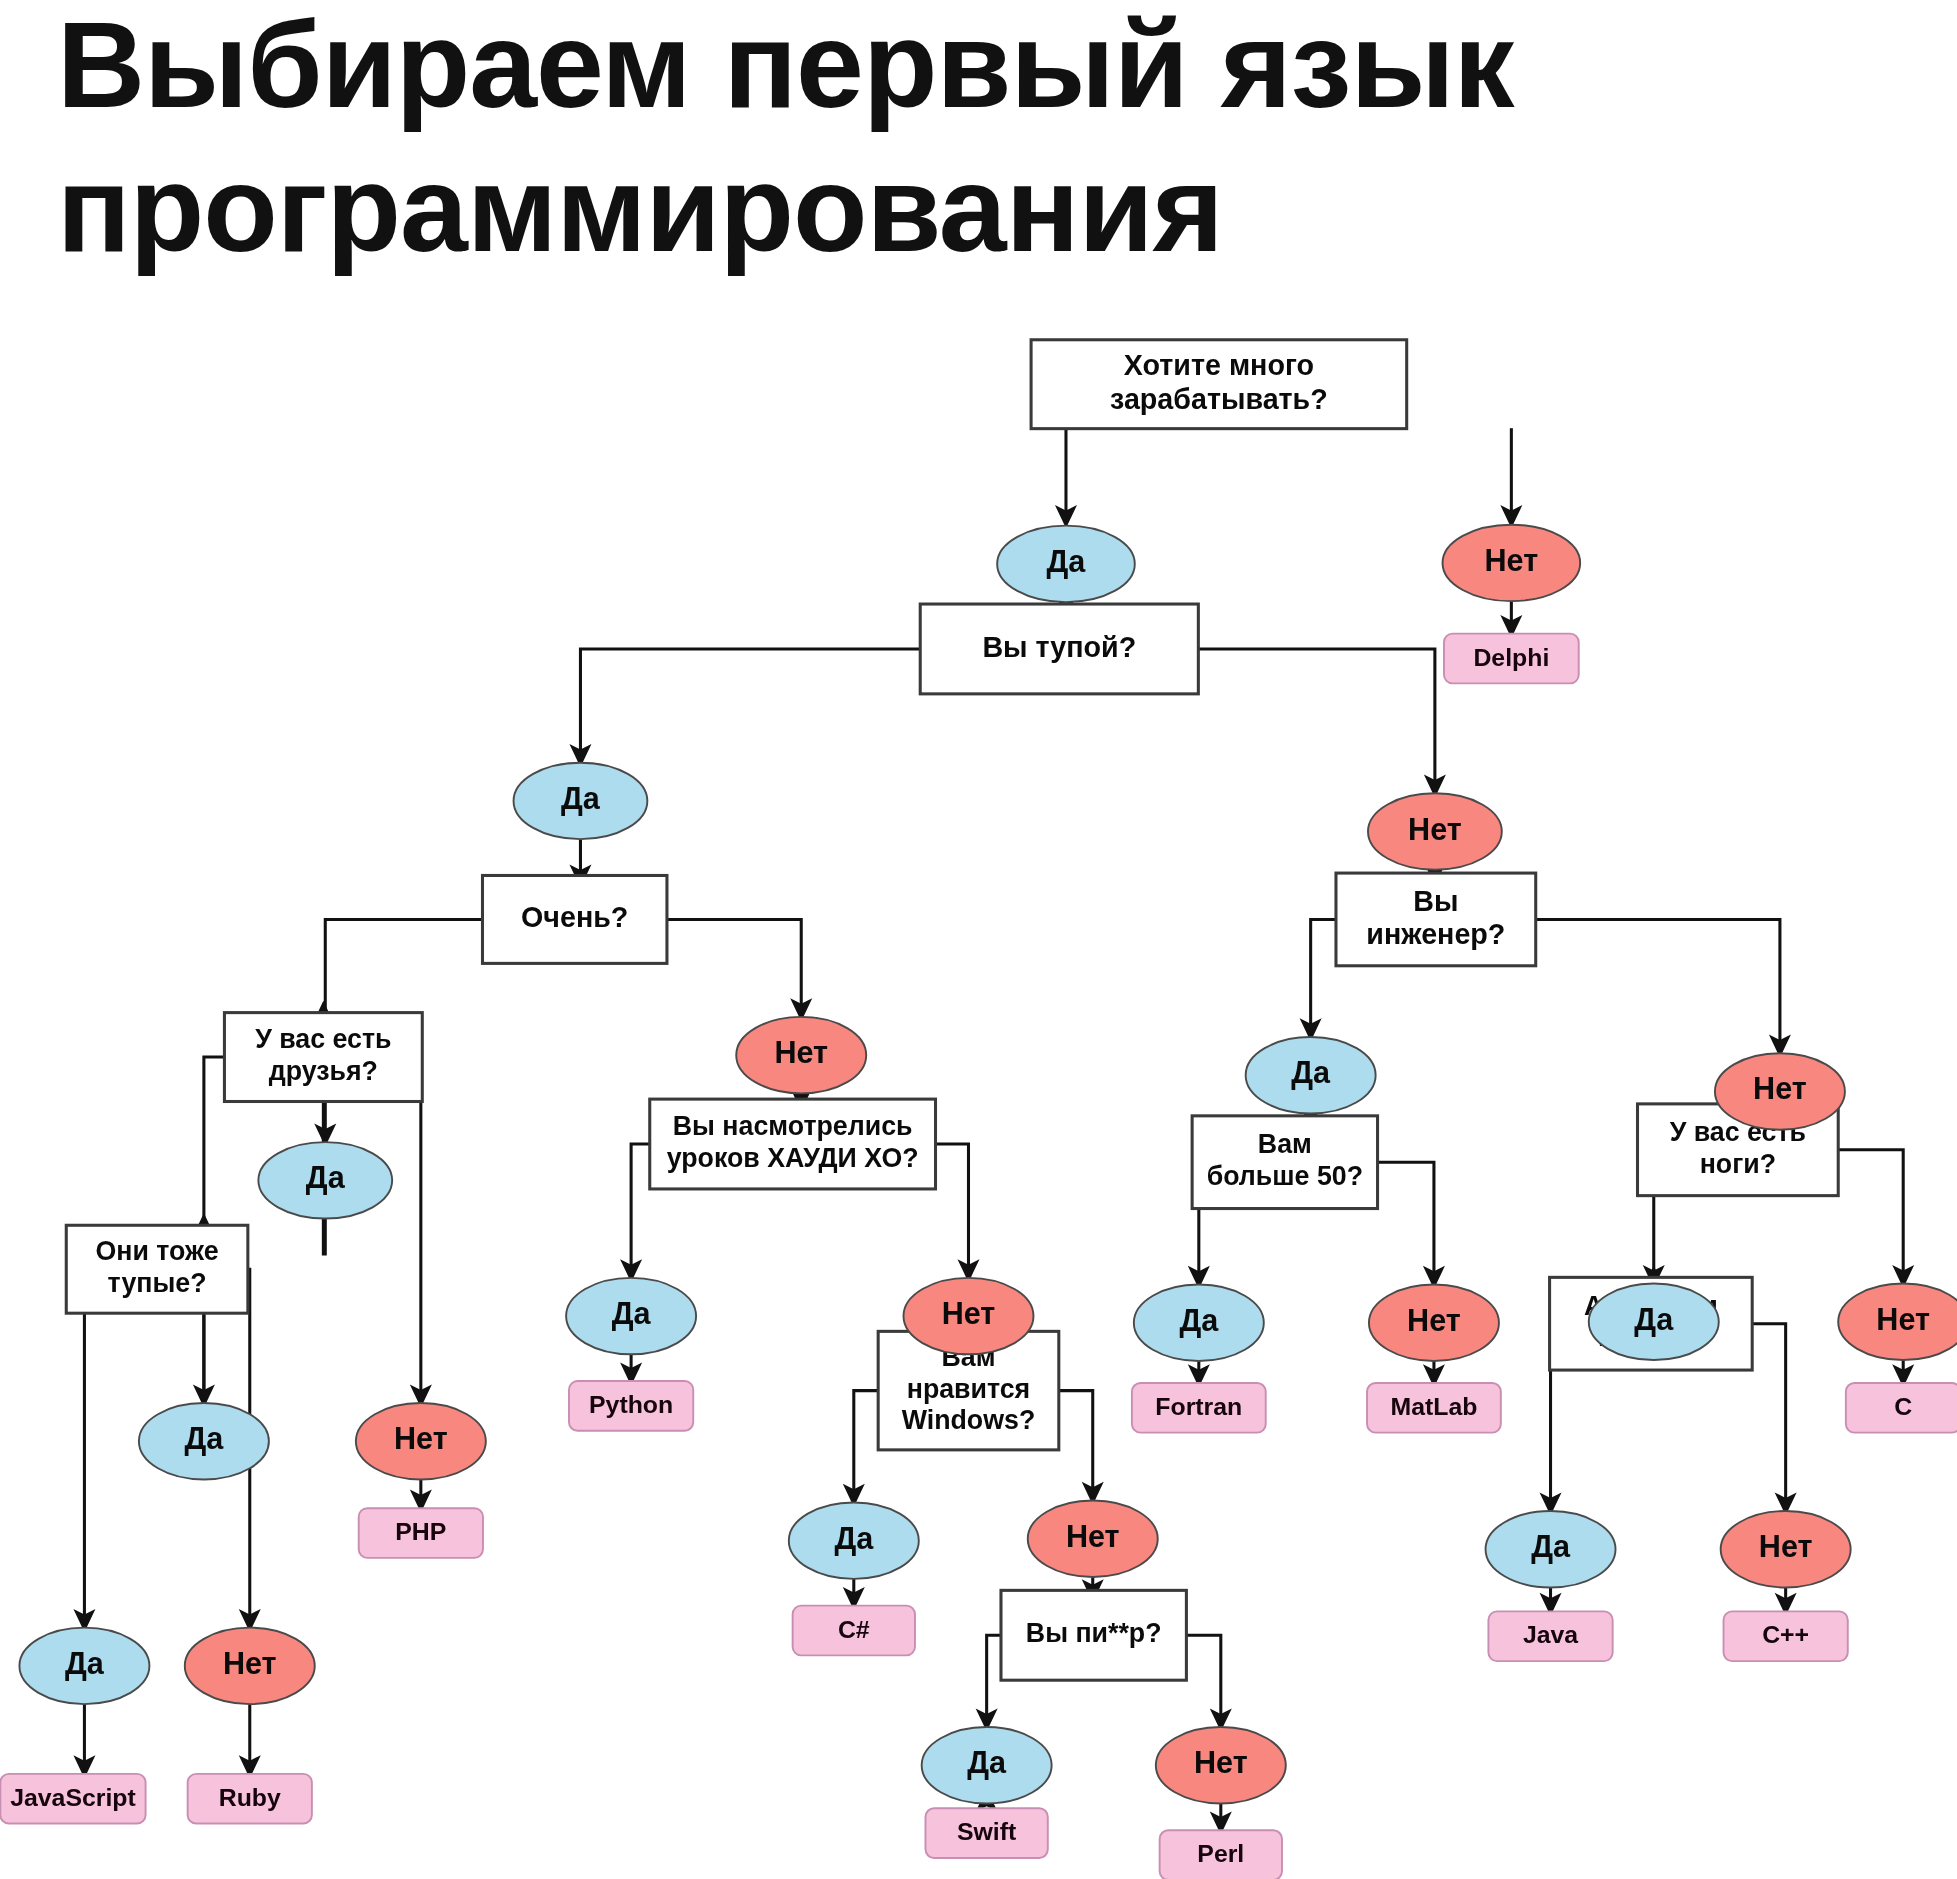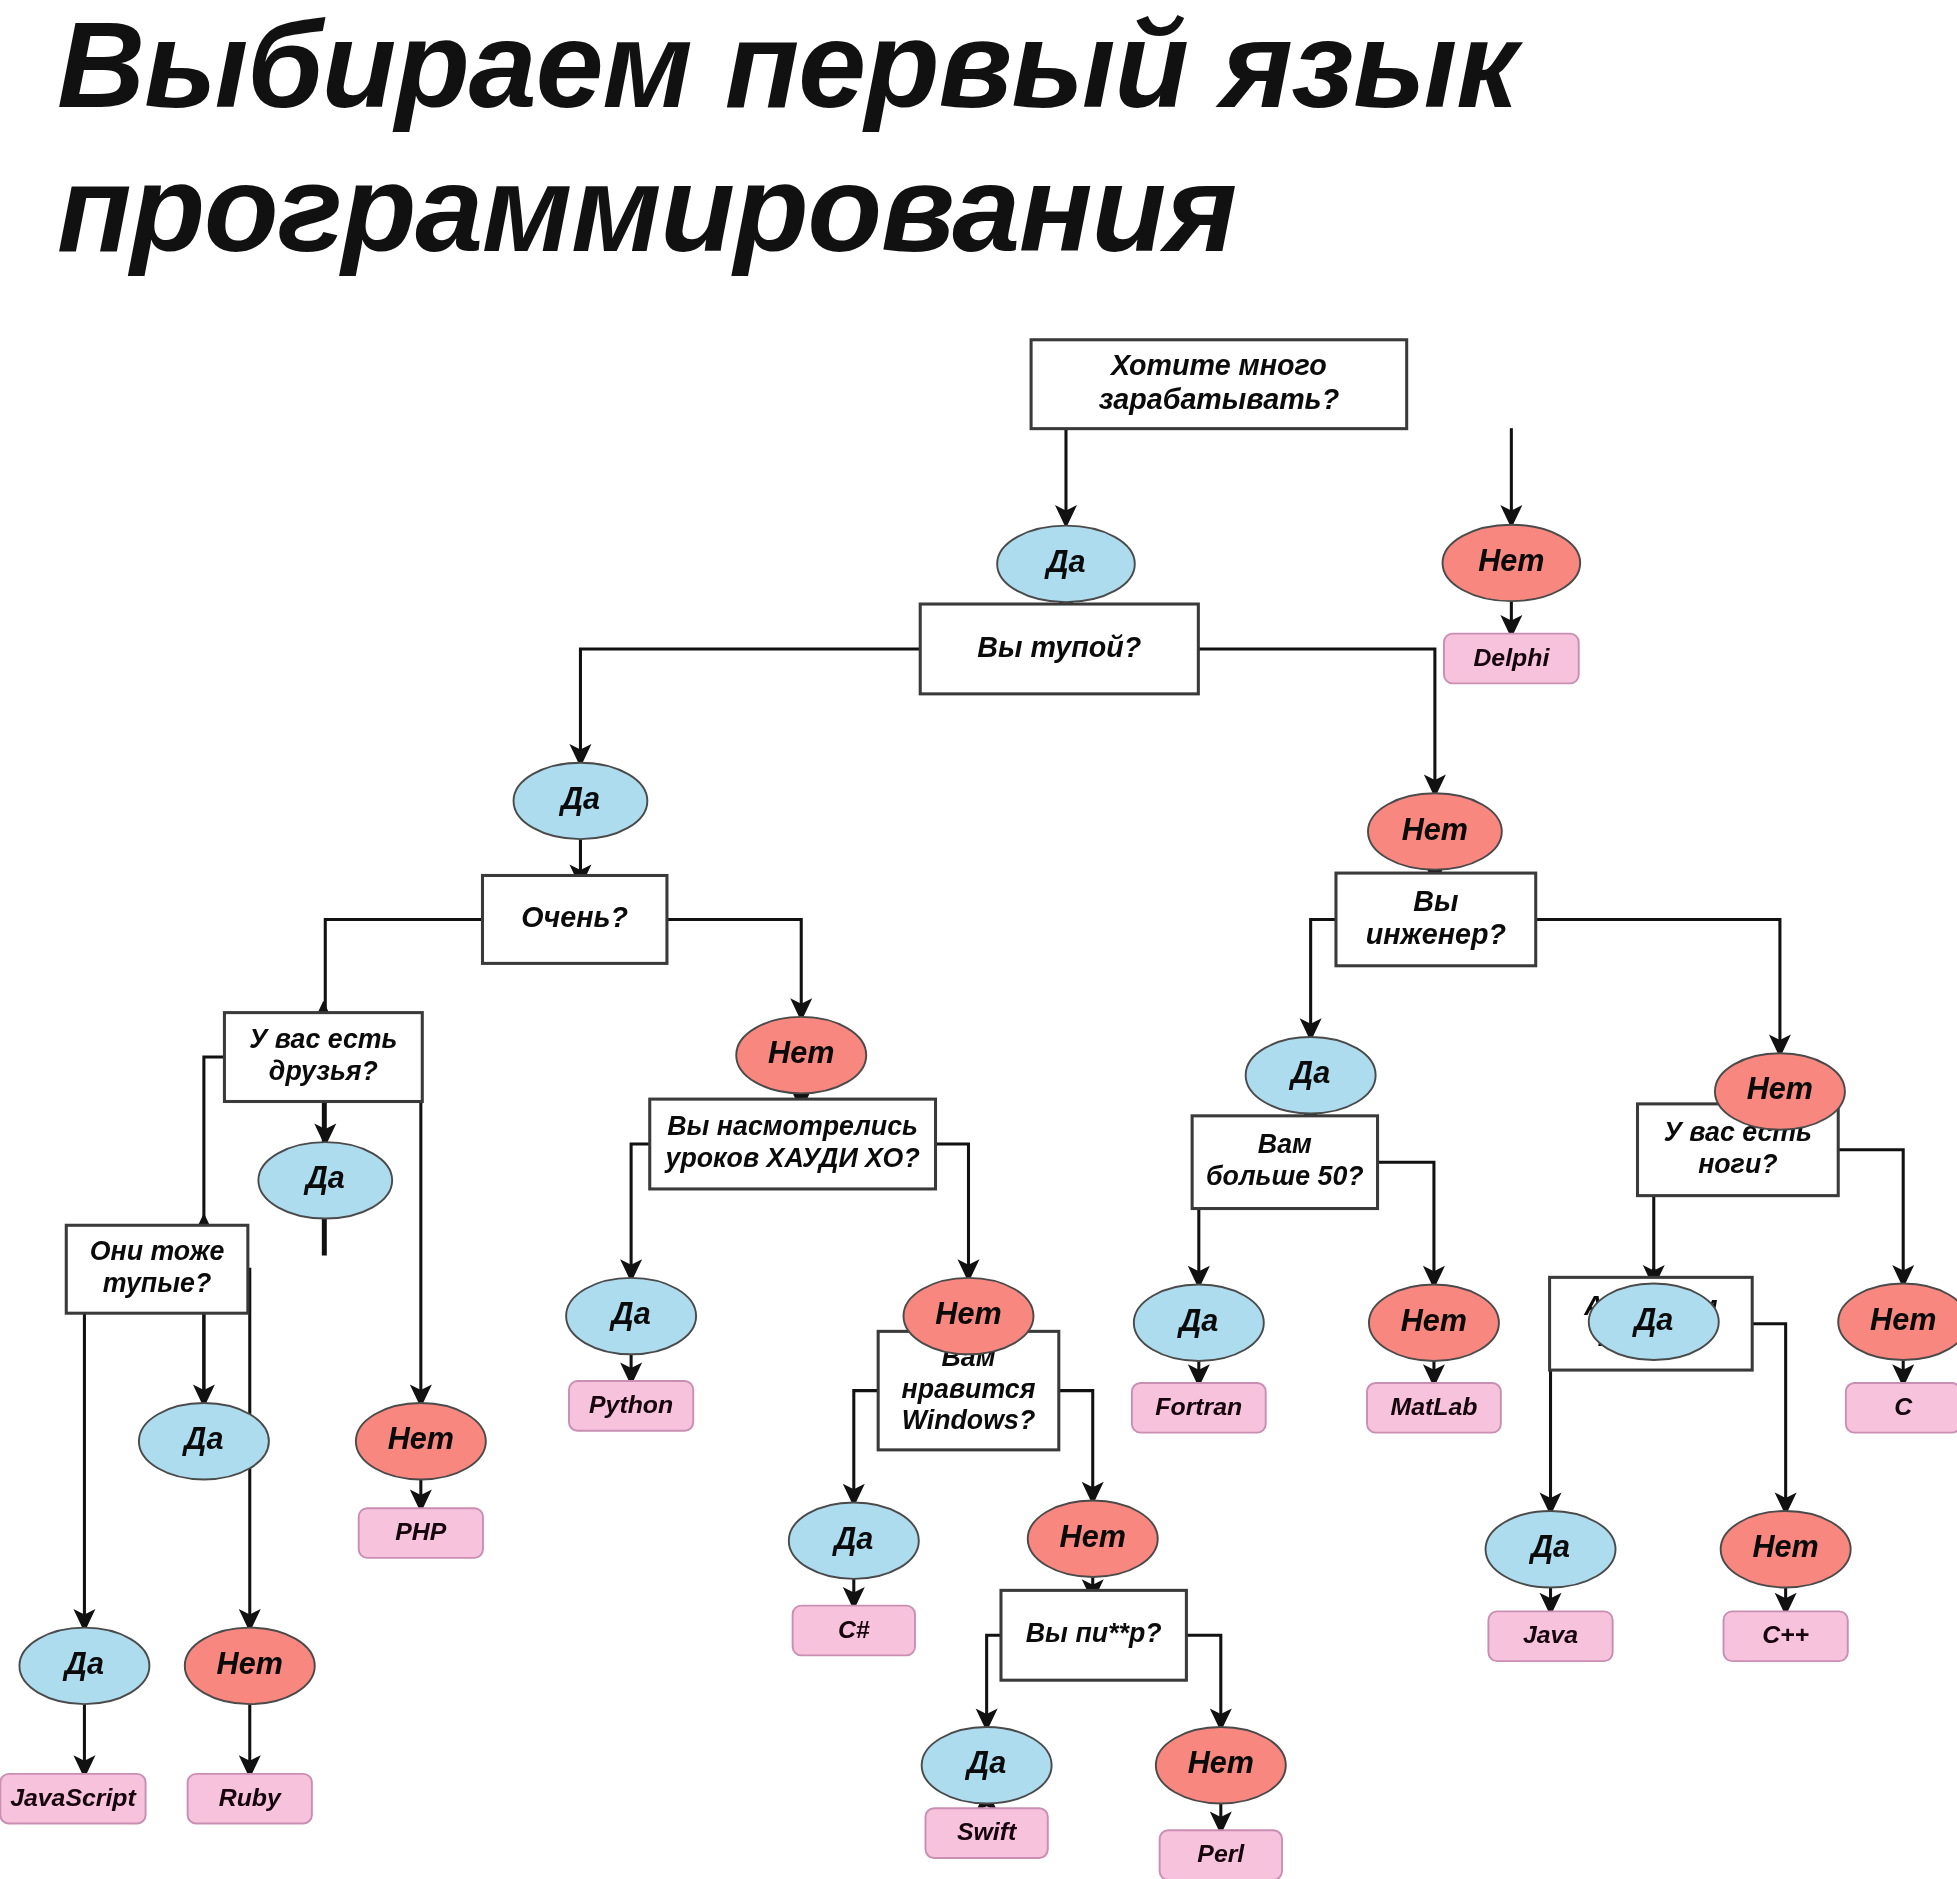--- a/index.html
+++ b/index.html
@@ -2,21 +2,21 @@
 <html lang="ru"><head>
 <meta charset="utf-8">
 <title>Выбираем первый язык программирования</title>
 <style>
   html,body{margin:0;padding:0;background:#ffffff;}
   body{
     width:1958px;height:1879px;
     font-family:"Liberation Sans","DejaVu Sans",sans-serif;
     overflow:hidden;position:relative;
   }
-  #page{position:relative;width:1958px;height:1879px;background:#fff;font-style:italic;}
+  #page{position:relative;width:1958px;height:1879px;background:#fff;}
   #title{
     position:absolute;left:57px;top:-5.7px;width:1625px;
     font-family:"Liberation Sans","DejaVu Sans",sans-serif;
     font-weight:700;
     font-size:122px;
     line-height:1.18;
     letter-spacing:-1px;
     color:#111111;
     white-space:pre-line;
   }

